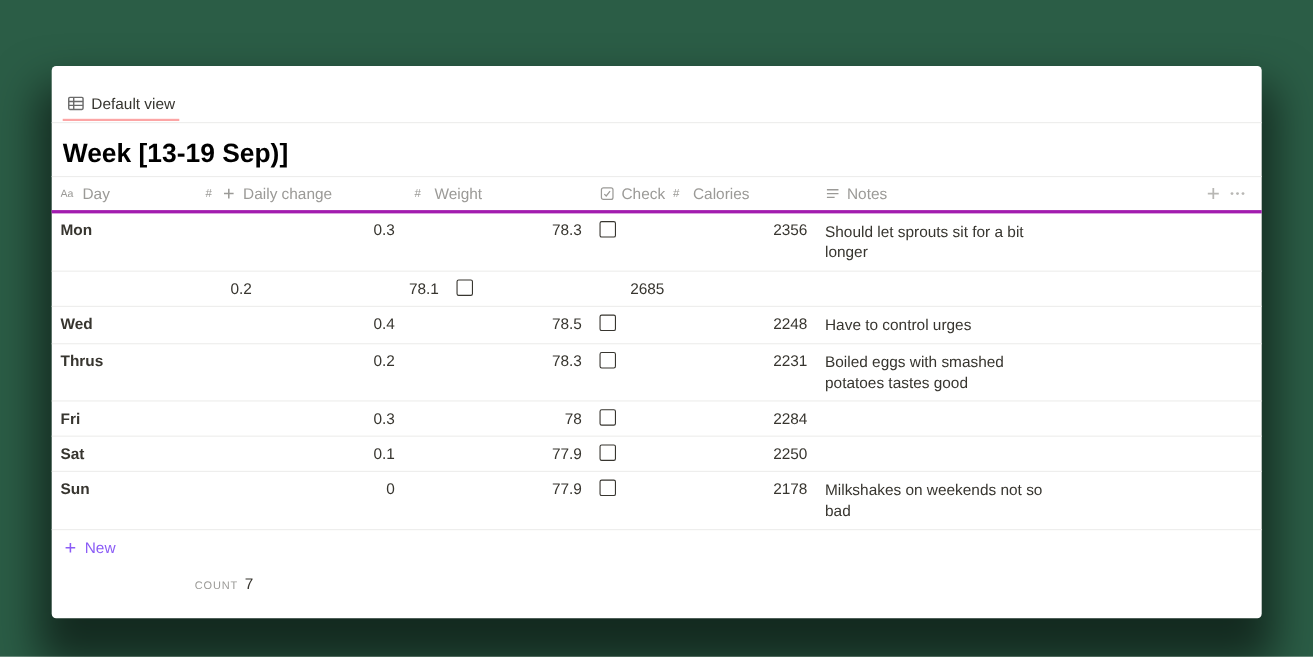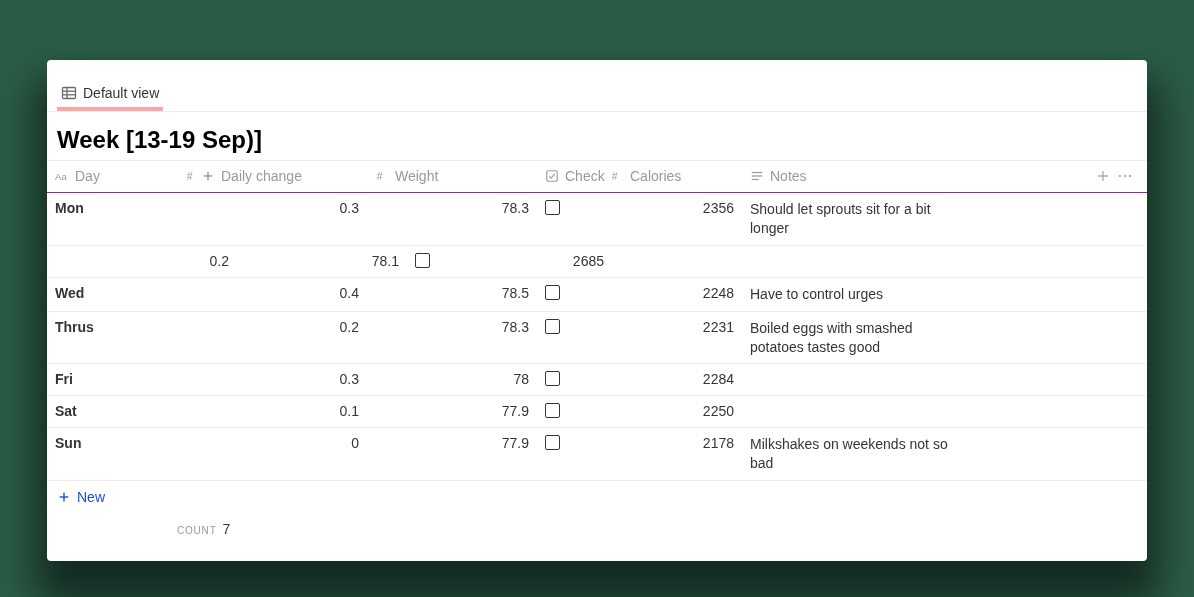--- a/index.html
+++ b/index.html
@@ -28,21 +28,21 @@
     align-items: center;
     padding: 0 10px;
     border-bottom: 1px solid #ededec;
     height: 34px;
   }
   .viewtab {
     display: flex;
     align-items: center;
     gap: 6px;
     padding: 6px 4px;
-    border-bottom: 4px solid #fca5a5;
+    border-bottom: 2px solid #fca5a5;
     font-weight: 500;
     font-size: 14px;
     color: #37352f;
     cursor: pointer;
   }
   .viewtab .icon { width: 16px; height: 16px; color: #6b6b6b; }
 
   
   .title {
     font-size: 24px;
@@ -69,21 +69,21 @@
     display: flex;
     align-items: center;
   }
   .header .cell {
     color: #9b9a97;
     font-weight: 400;
     font-size: 14px;
     gap: 6px;
   }
   .header .icon { width: 14px; height: 14px; color: #9b9a97; flex-shrink: 0; }
-  .header .row { border-bottom: 1px solid #a21caf; justify-content: center; }
+  .header .row { border-bottom: 3px solid #a21caf; justify-content: center; }
   .header { border-bottom: none; }
 
   
   .col-day     { width: 130px; flex: 0 0 auto; }
   .col-change  { width: 190px; flex: 0 0 auto; justify-content: flex-end; text-align: right; }
   .col-weight  { width: 170px; flex: 0 0 auto; justify-content: flex-end; text-align: right; }
   .col-check   { width: 65px;  flex: 0 0 auto; justify-content: flex-start; }
   .col-cal     { width: 140px; flex: 0 0 auto; justify-content: flex-end; text-align: right; }
   .col-notes   { width: 230px; flex: 0 0 auto; }
   .col-actions { flex: 1 1 auto; justify-content: flex-end; gap: 14px; color: #b8b7b4; padding-right: 14px; }
@@ -110,21 +110,21 @@
     line-height: 1.35;
     word-wrap: break-word;
     white-space: normal;
   }
 
   .newrow {
     display: flex;
     align-items: center;
     gap: 6px;
     padding: 8px 10px;
-    color: #1d4ed8;
+    color: #8b5cf6;
     font-size: 14px;
     cursor: pointer;
   }
 
   .footer {
     display: flex;
     align-items: center;
     padding: 8px 10px 0 10px;
   }
   .count-wrap {

